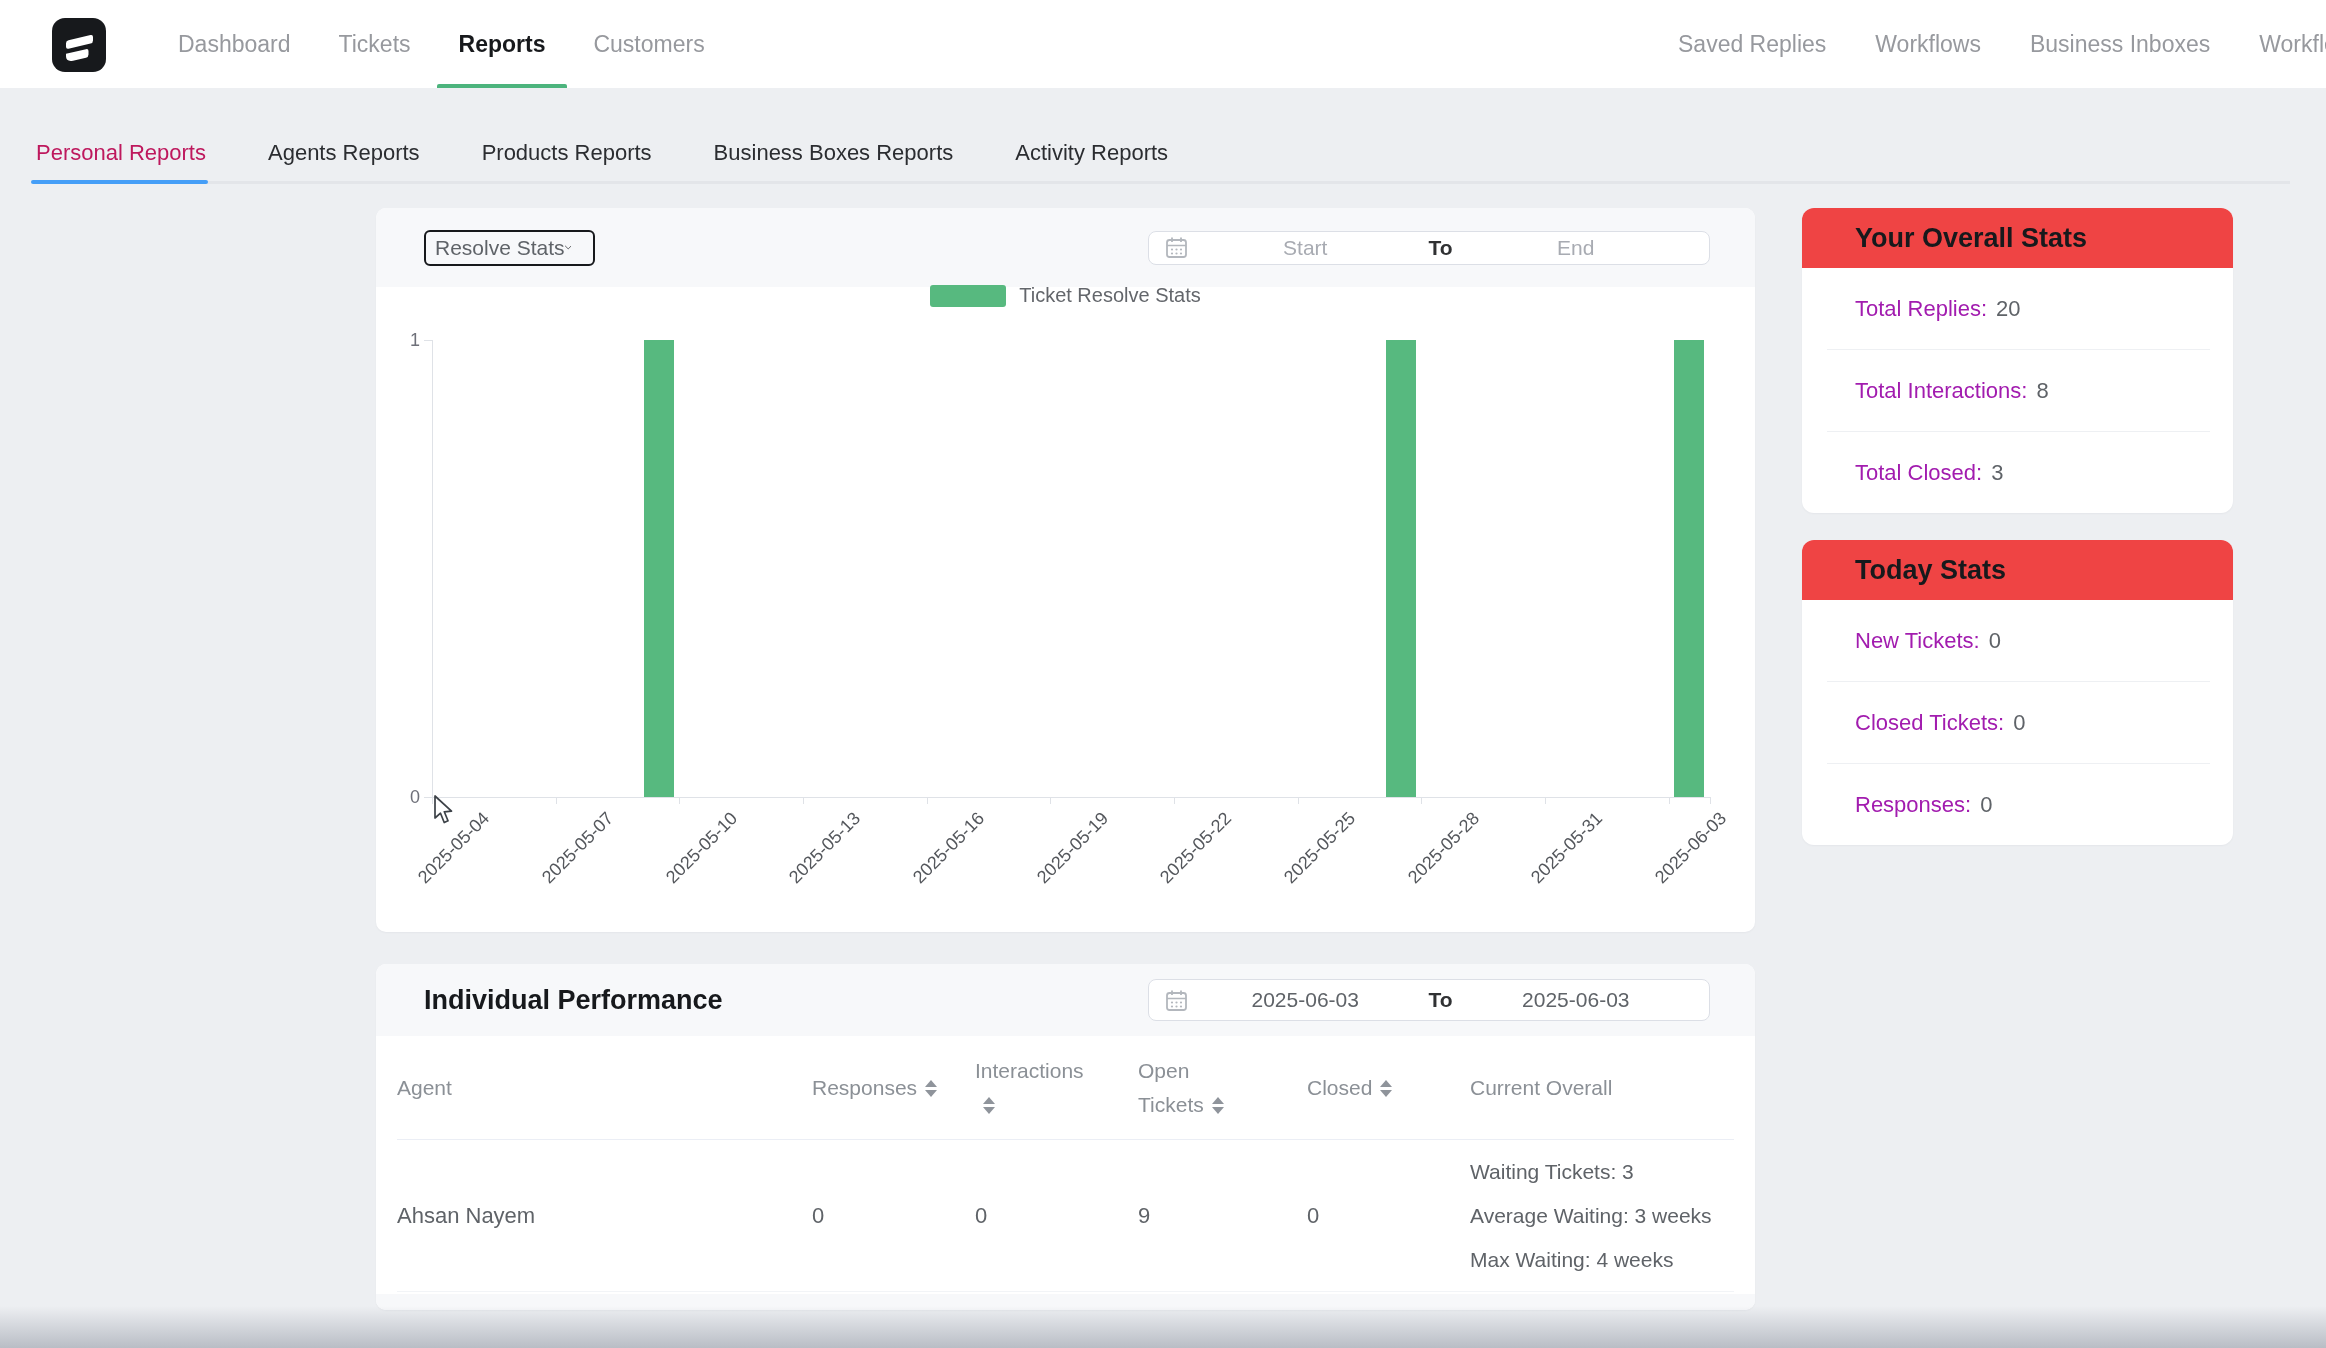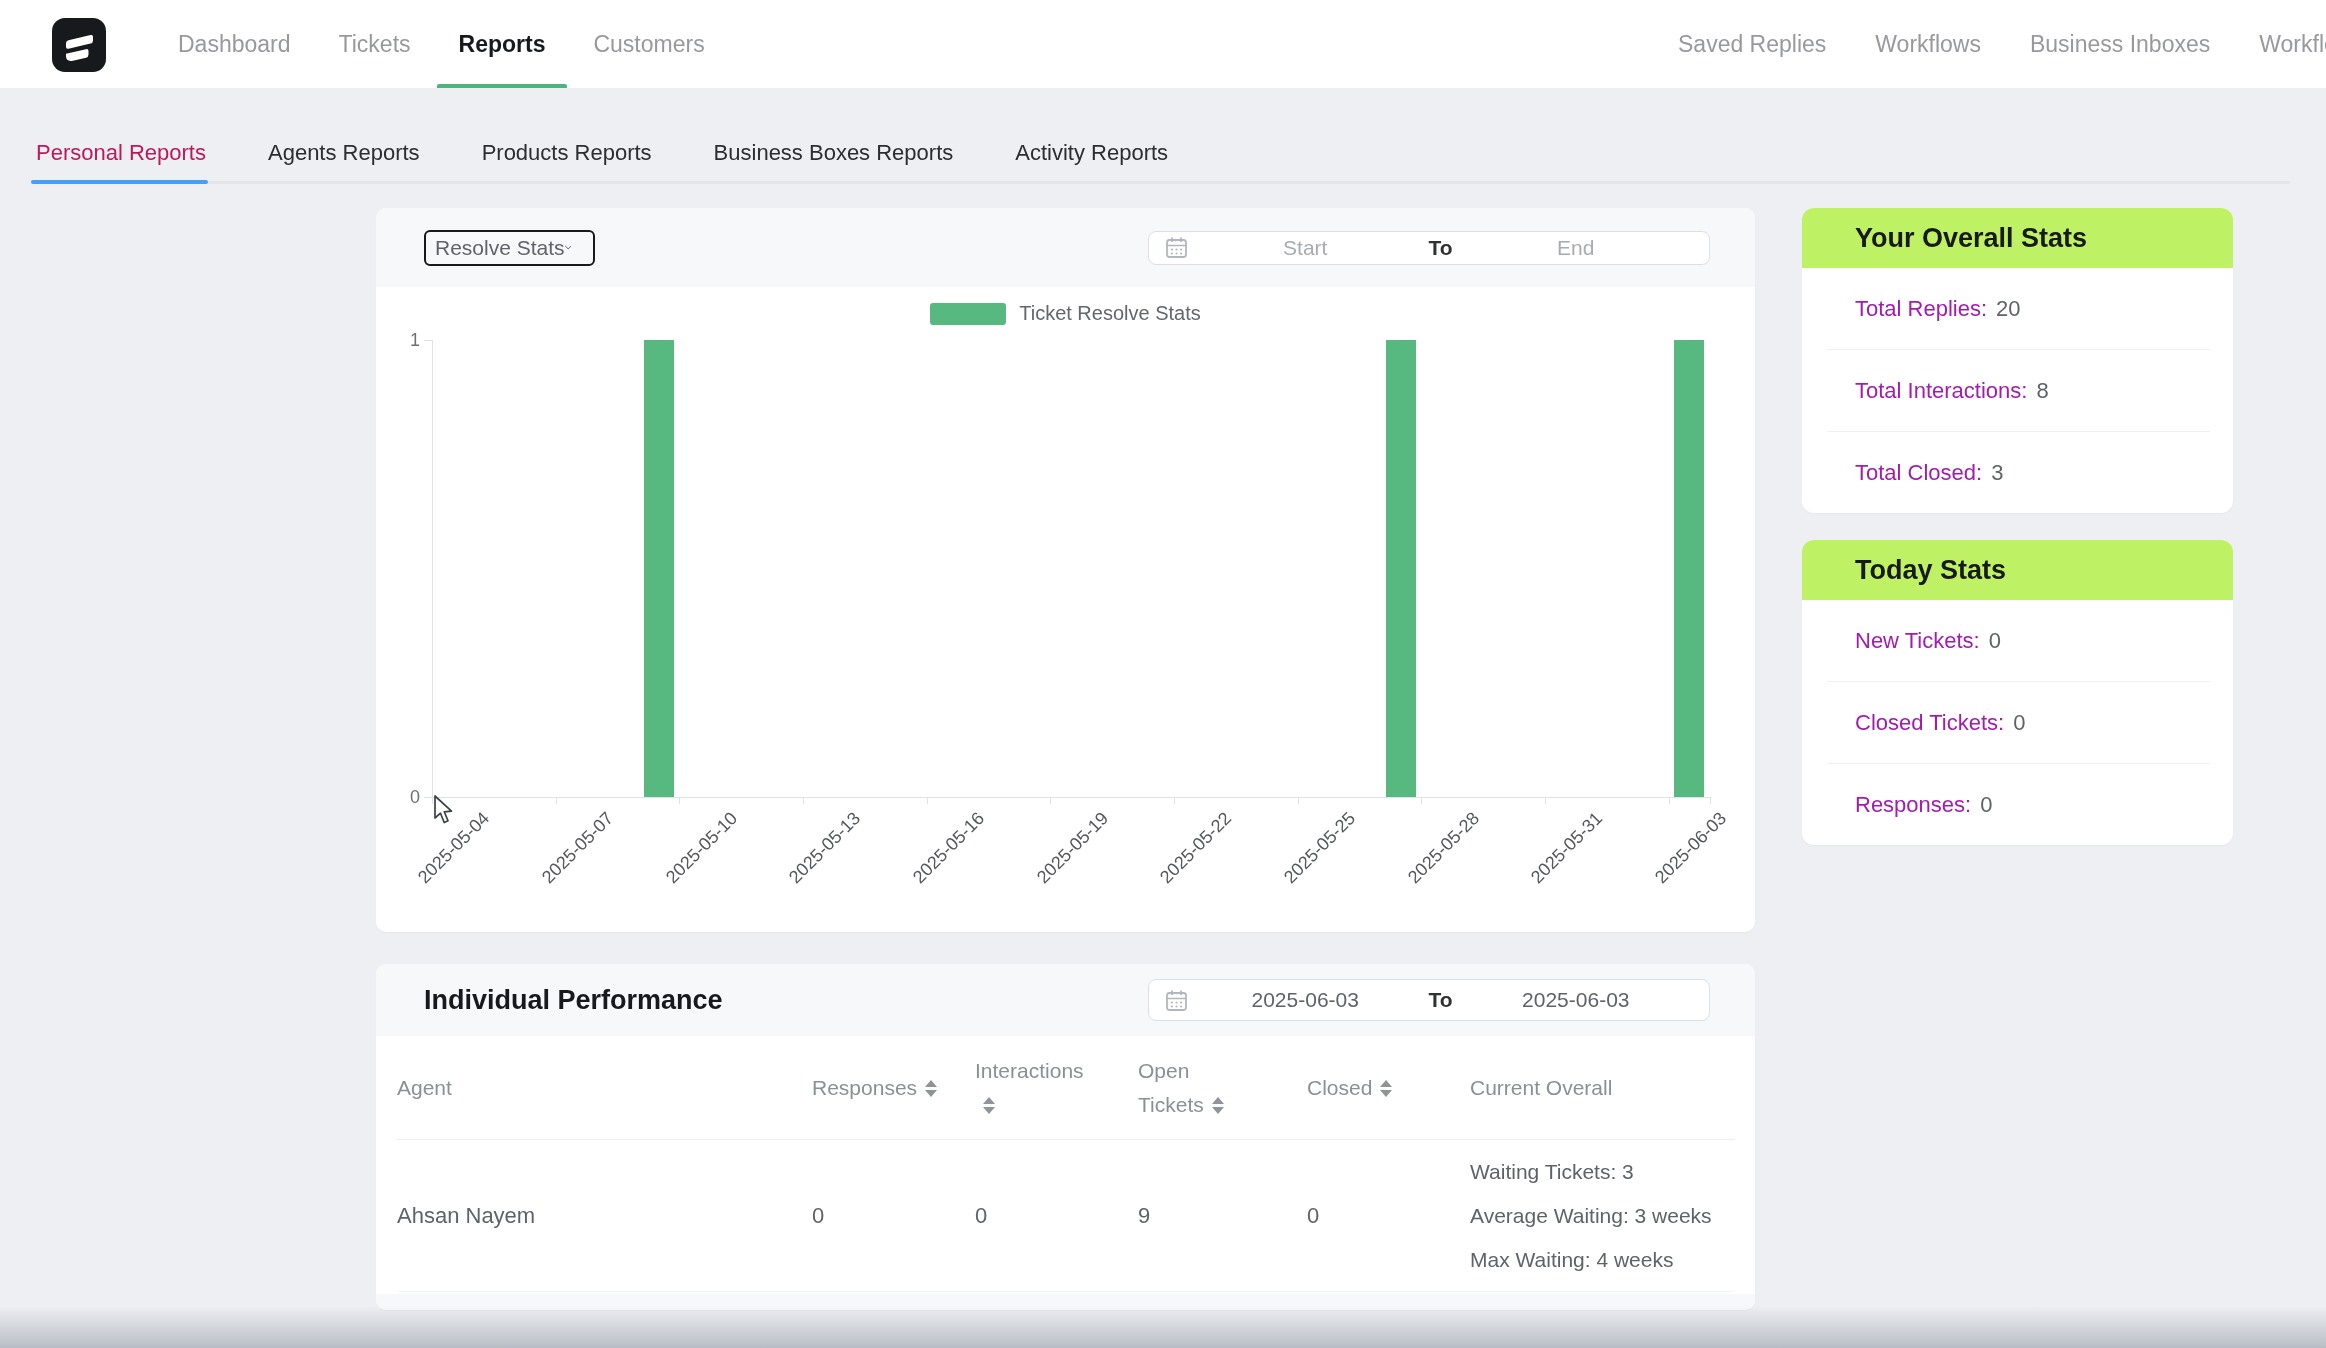--- a/index.html
+++ b/index.html
@@ -29,21 +29,21 @@
   
   #chartCard { left:376px; top:208px; width:1379px; height:724px; }
   #chartCard .card-head { height:79px; }
   .select { width:171px; height:36px; border:2px solid #17191c; border-radius:6px; display:flex; align-items:center; justify-content:space-between; padding:0 22px 0 9px; cursor:pointer; background:transparent; }
   .select span { font-size:21px; color:#5f6368; white-space:nowrap; }
   .daterange { width:562px; height:34px; background:#ffffff; border:1px solid #dcdfe6; border-radius:8px; display:flex; align-items:center; padding:0 16px; cursor:pointer; }
   .daterange .dr-start,.daterange .dr-end { flex:1; text-align:center; font-size:21px; color:#a8abb2; }
   .daterange .dr-sep { font-size:21px; color:#303133; font-weight:600; padding:0 6px; }
   .daterange.small { height:42px; }
   .daterange.small .dr-start,.daterange.small .dr-end { color:#5f6368; }
-  .legend { position:absolute; left:0; top:94px; width:100%; display:flex; align-items:center; justify-content:center; gap:13px; }
+  .legend { position:absolute; left:0; top:76px; width:100%; display:flex; align-items:center; justify-content:center; gap:13px; }
   .legend .swatch { width:76px; height:22px; border-radius:3px; }
   .legend .legend-label { font-size:20px; color:#63666b; }
   .plot { position:absolute; left:0; top:0; width:1379px; height:724px; pointer-events:none; }
   .axis-line { position:absolute; background:#dfe2e7; }
   .y-label { position:absolute; font-size:18px; color:#6e7079; width:30px; text-align:right; transform:translateY(-50%); }
   .x-tick { position:absolute; width:1px; height:7px; background:#dfe2e7; }
   .y-tick { position:absolute; width:8px; height:1px; background:#dfe2e7; }
   .x-label { position:absolute; font-size:18px; color:#54575c; white-space:nowrap; transform:rotate(-45deg); transform-origin:100% 0; }
   .bar { position:absolute; pointer-events:auto; }
   
@@ -62,21 +62,21 @@
   .caret { display:inline-flex; flex-direction:column; gap:3px; margin-left:8px; vertical-align:middle; cursor:pointer; }
   .caret i { display:block; width:0; height:0; border-left:6px solid transparent; border-right:6px solid transparent; }
   .caret .caret-up { border-bottom:7px solid #8f949b; }
   .caret .caret-down { border-top:7px solid #8f949b; }
   .overall-line { font-size:21px; color:#5f6368; line-height:44px; }
   .card-foot { position:absolute; left:0; bottom:0; width:100%; height:16px; background:#f7f8fa; }
   
   .side-card { width:431px; height:305px; border-radius:12px; }
   #overallCard { left:1802px; top:208px; }
   #todayCard { left:1802px; top:540px; }
-  .side-head { height:60px; background:#bef264; display:flex; align-items:center; padding-left:53px;text-align:center; }
+  .side-head { height:60px; background:#ef4444; display:flex; align-items:center; padding-left:53px;text-align:center; }
   .side-title { font-size:27px; font-weight:700; color:#17191c; }
   .side-body { display:flex; flex-direction:column; }
   .stat-row { height:81px; display:flex; align-items:center; padding-left:53px; font-size:22px; }
   .stat-label { font-weight:400; color:#a21caf; }
   .stat-value { color:#5f6368; margin-left:9px; }
   .stat-divider { height:1px; background:#eef0f3; margin:0 23px 0 25px; }
   
   .bottom-shade { position:absolute; left:0; bottom:0; width:2326px; height:42px;
     background:linear-gradient(to bottom, rgba(170,176,186,0), rgba(142,148,160,0.55)); pointer-events:none; }
   .cursor { position:absolute; left:433px; top:795px; z-index:50; pointer-events:none; }

